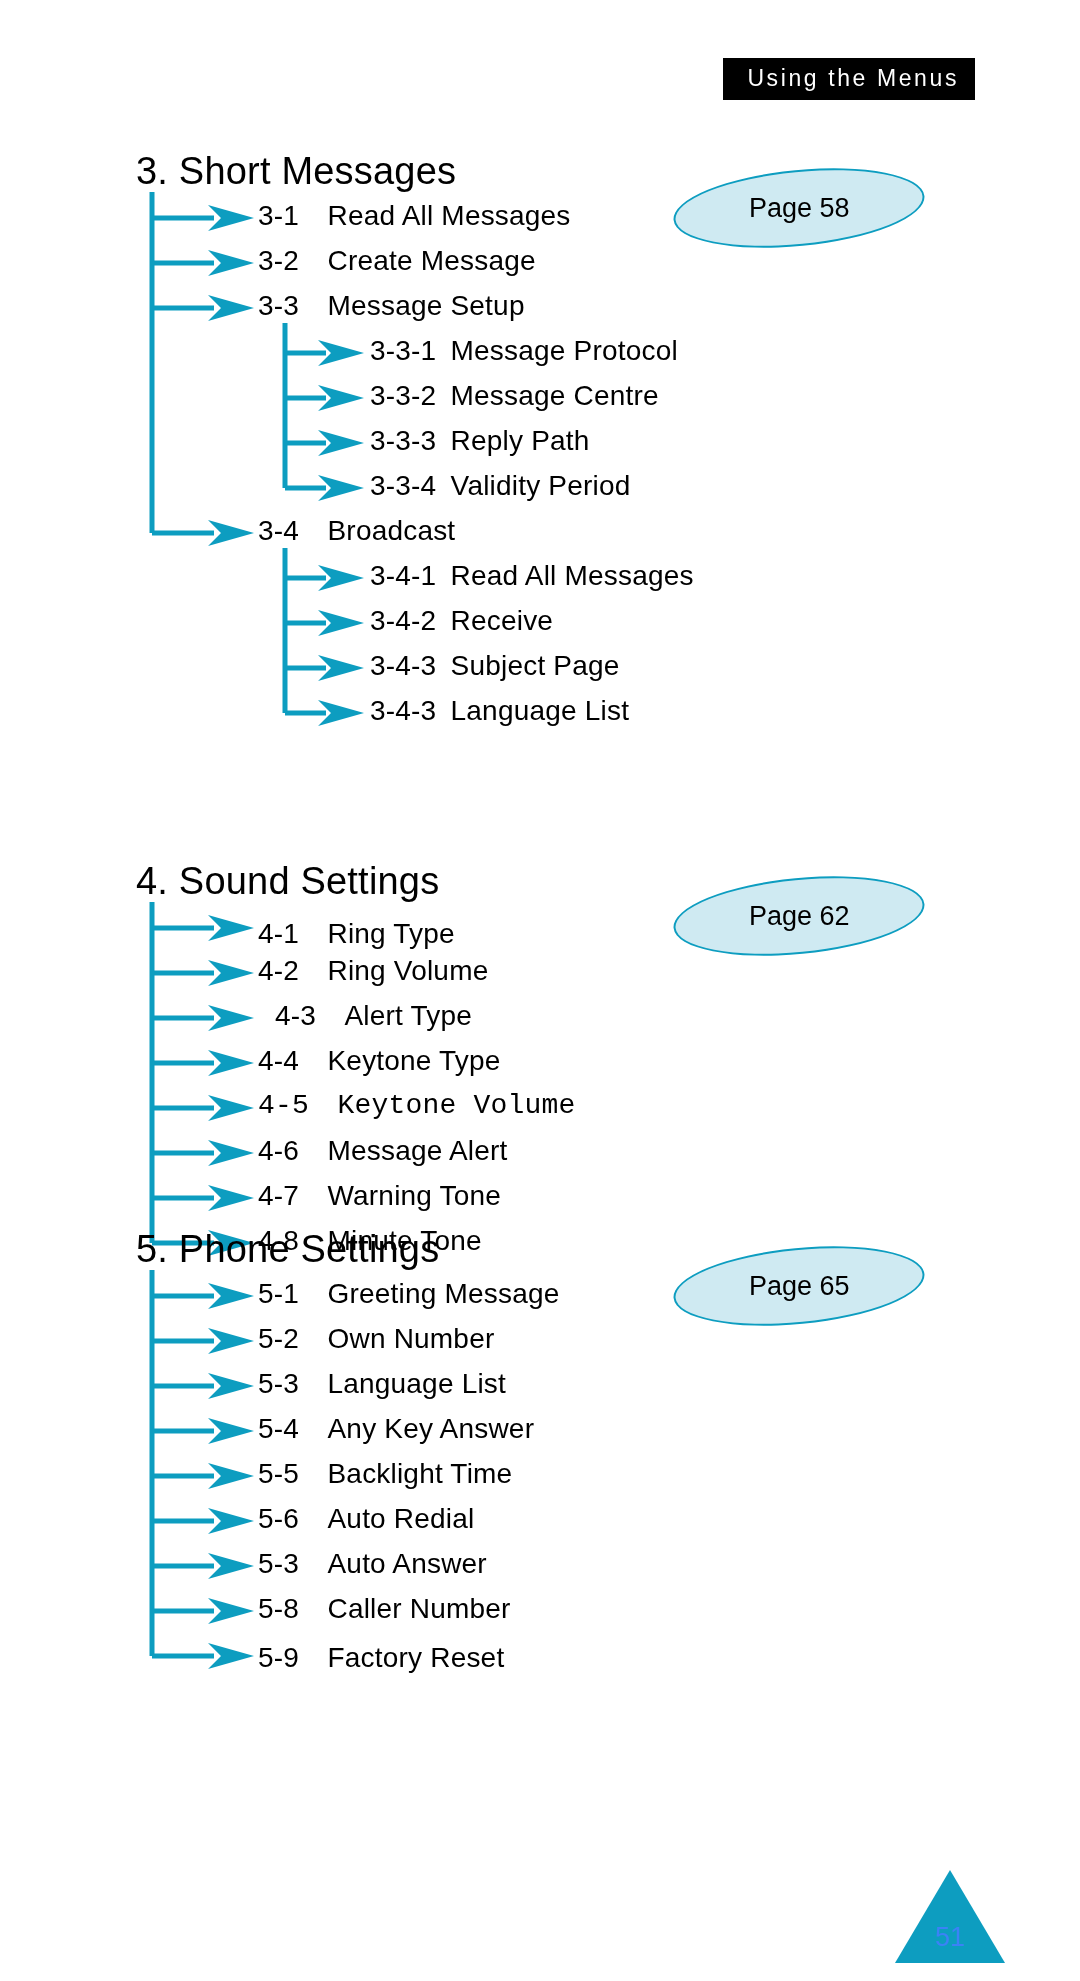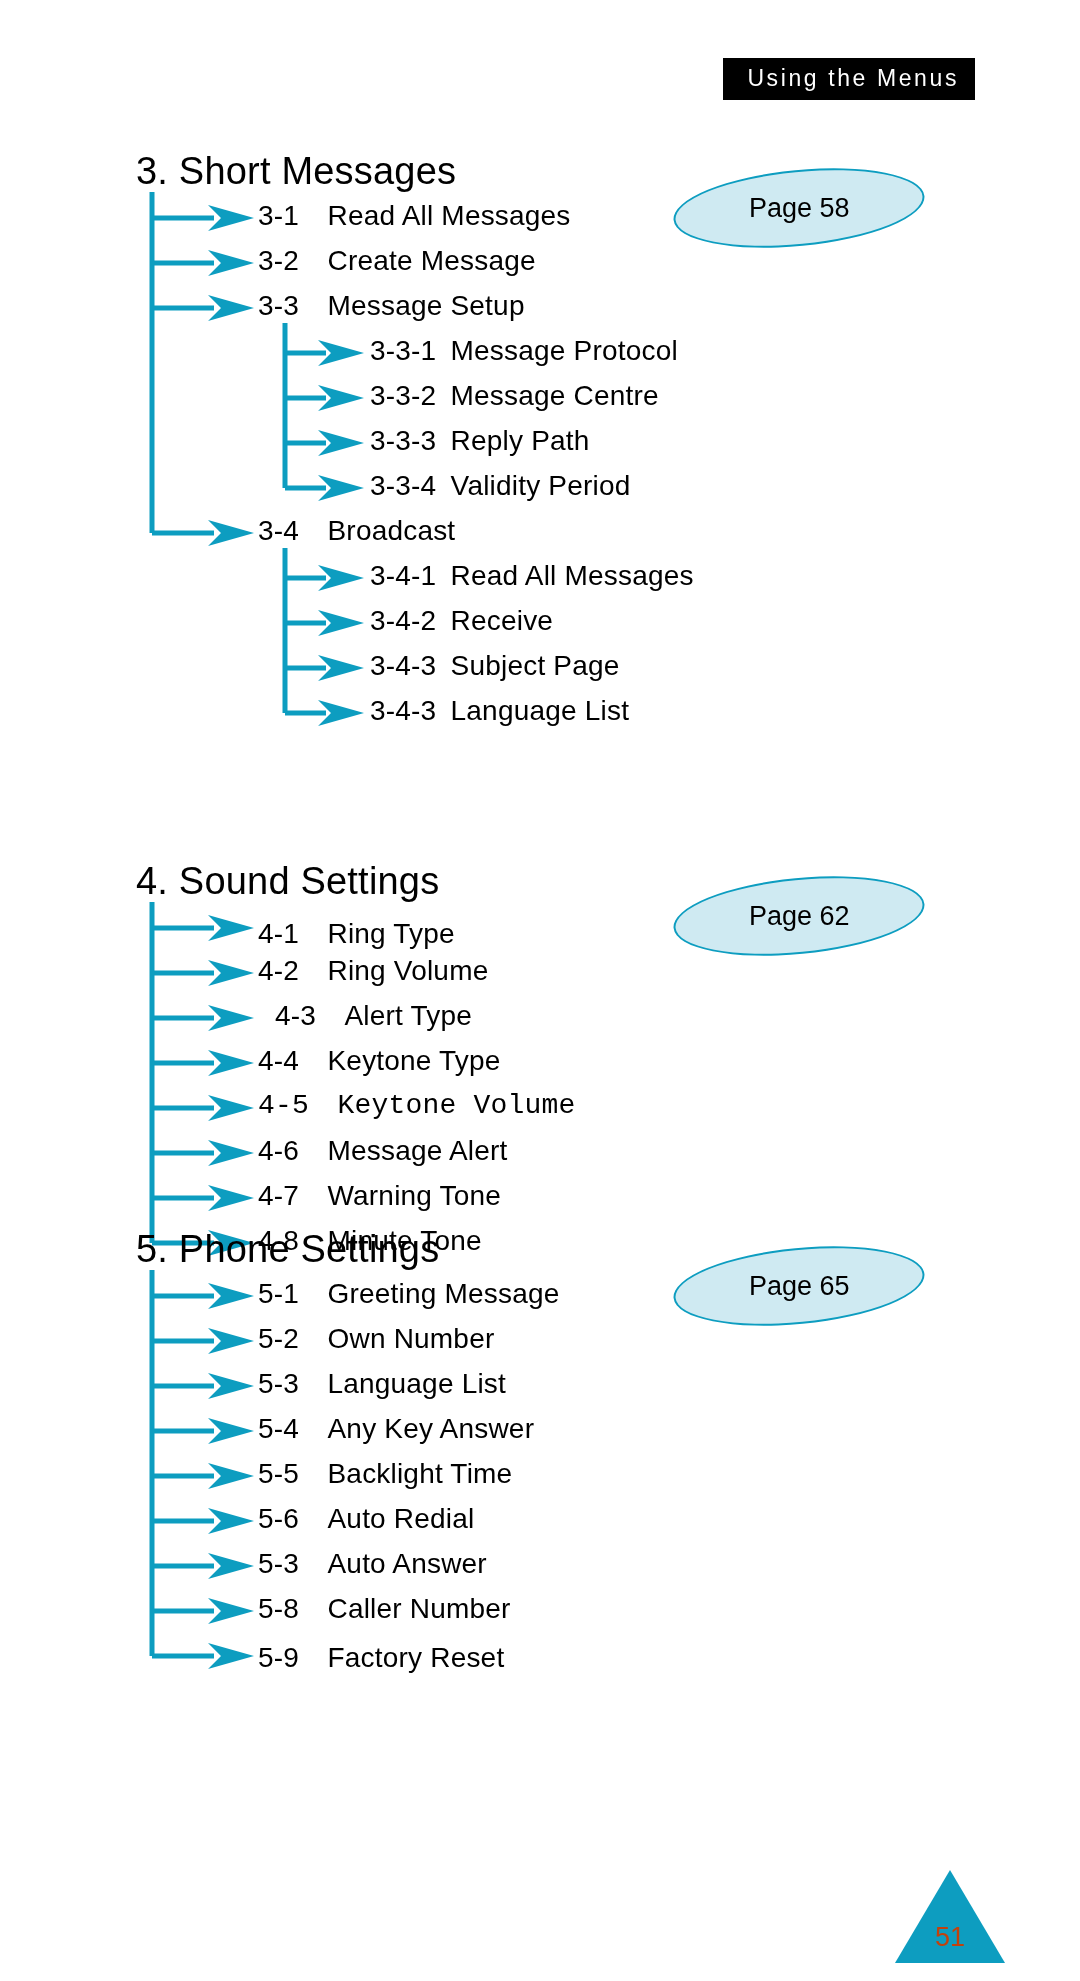--- a/index.html
+++ b/index.html
@@ -93,21 +93,21 @@
     border-left: 55px solid transparent;
     border-right: 55px solid transparent;
     border-bottom: 93px solid #0d9dc0;
   }
   .folio-num {
     position: absolute;
     left: 895px;
     top: 1922px;
     width: 110px;
     text-align: center;
-    color: #c2410c;
+    color: #3b82f6;
     font-size: 27px;
     font-family: "Liberation Sans", sans-serif;
   }
 
   svg.connector {
     position: absolute;
     left: 0;
     top: 0;
     overflow: visible;
     pointer-events: none;

